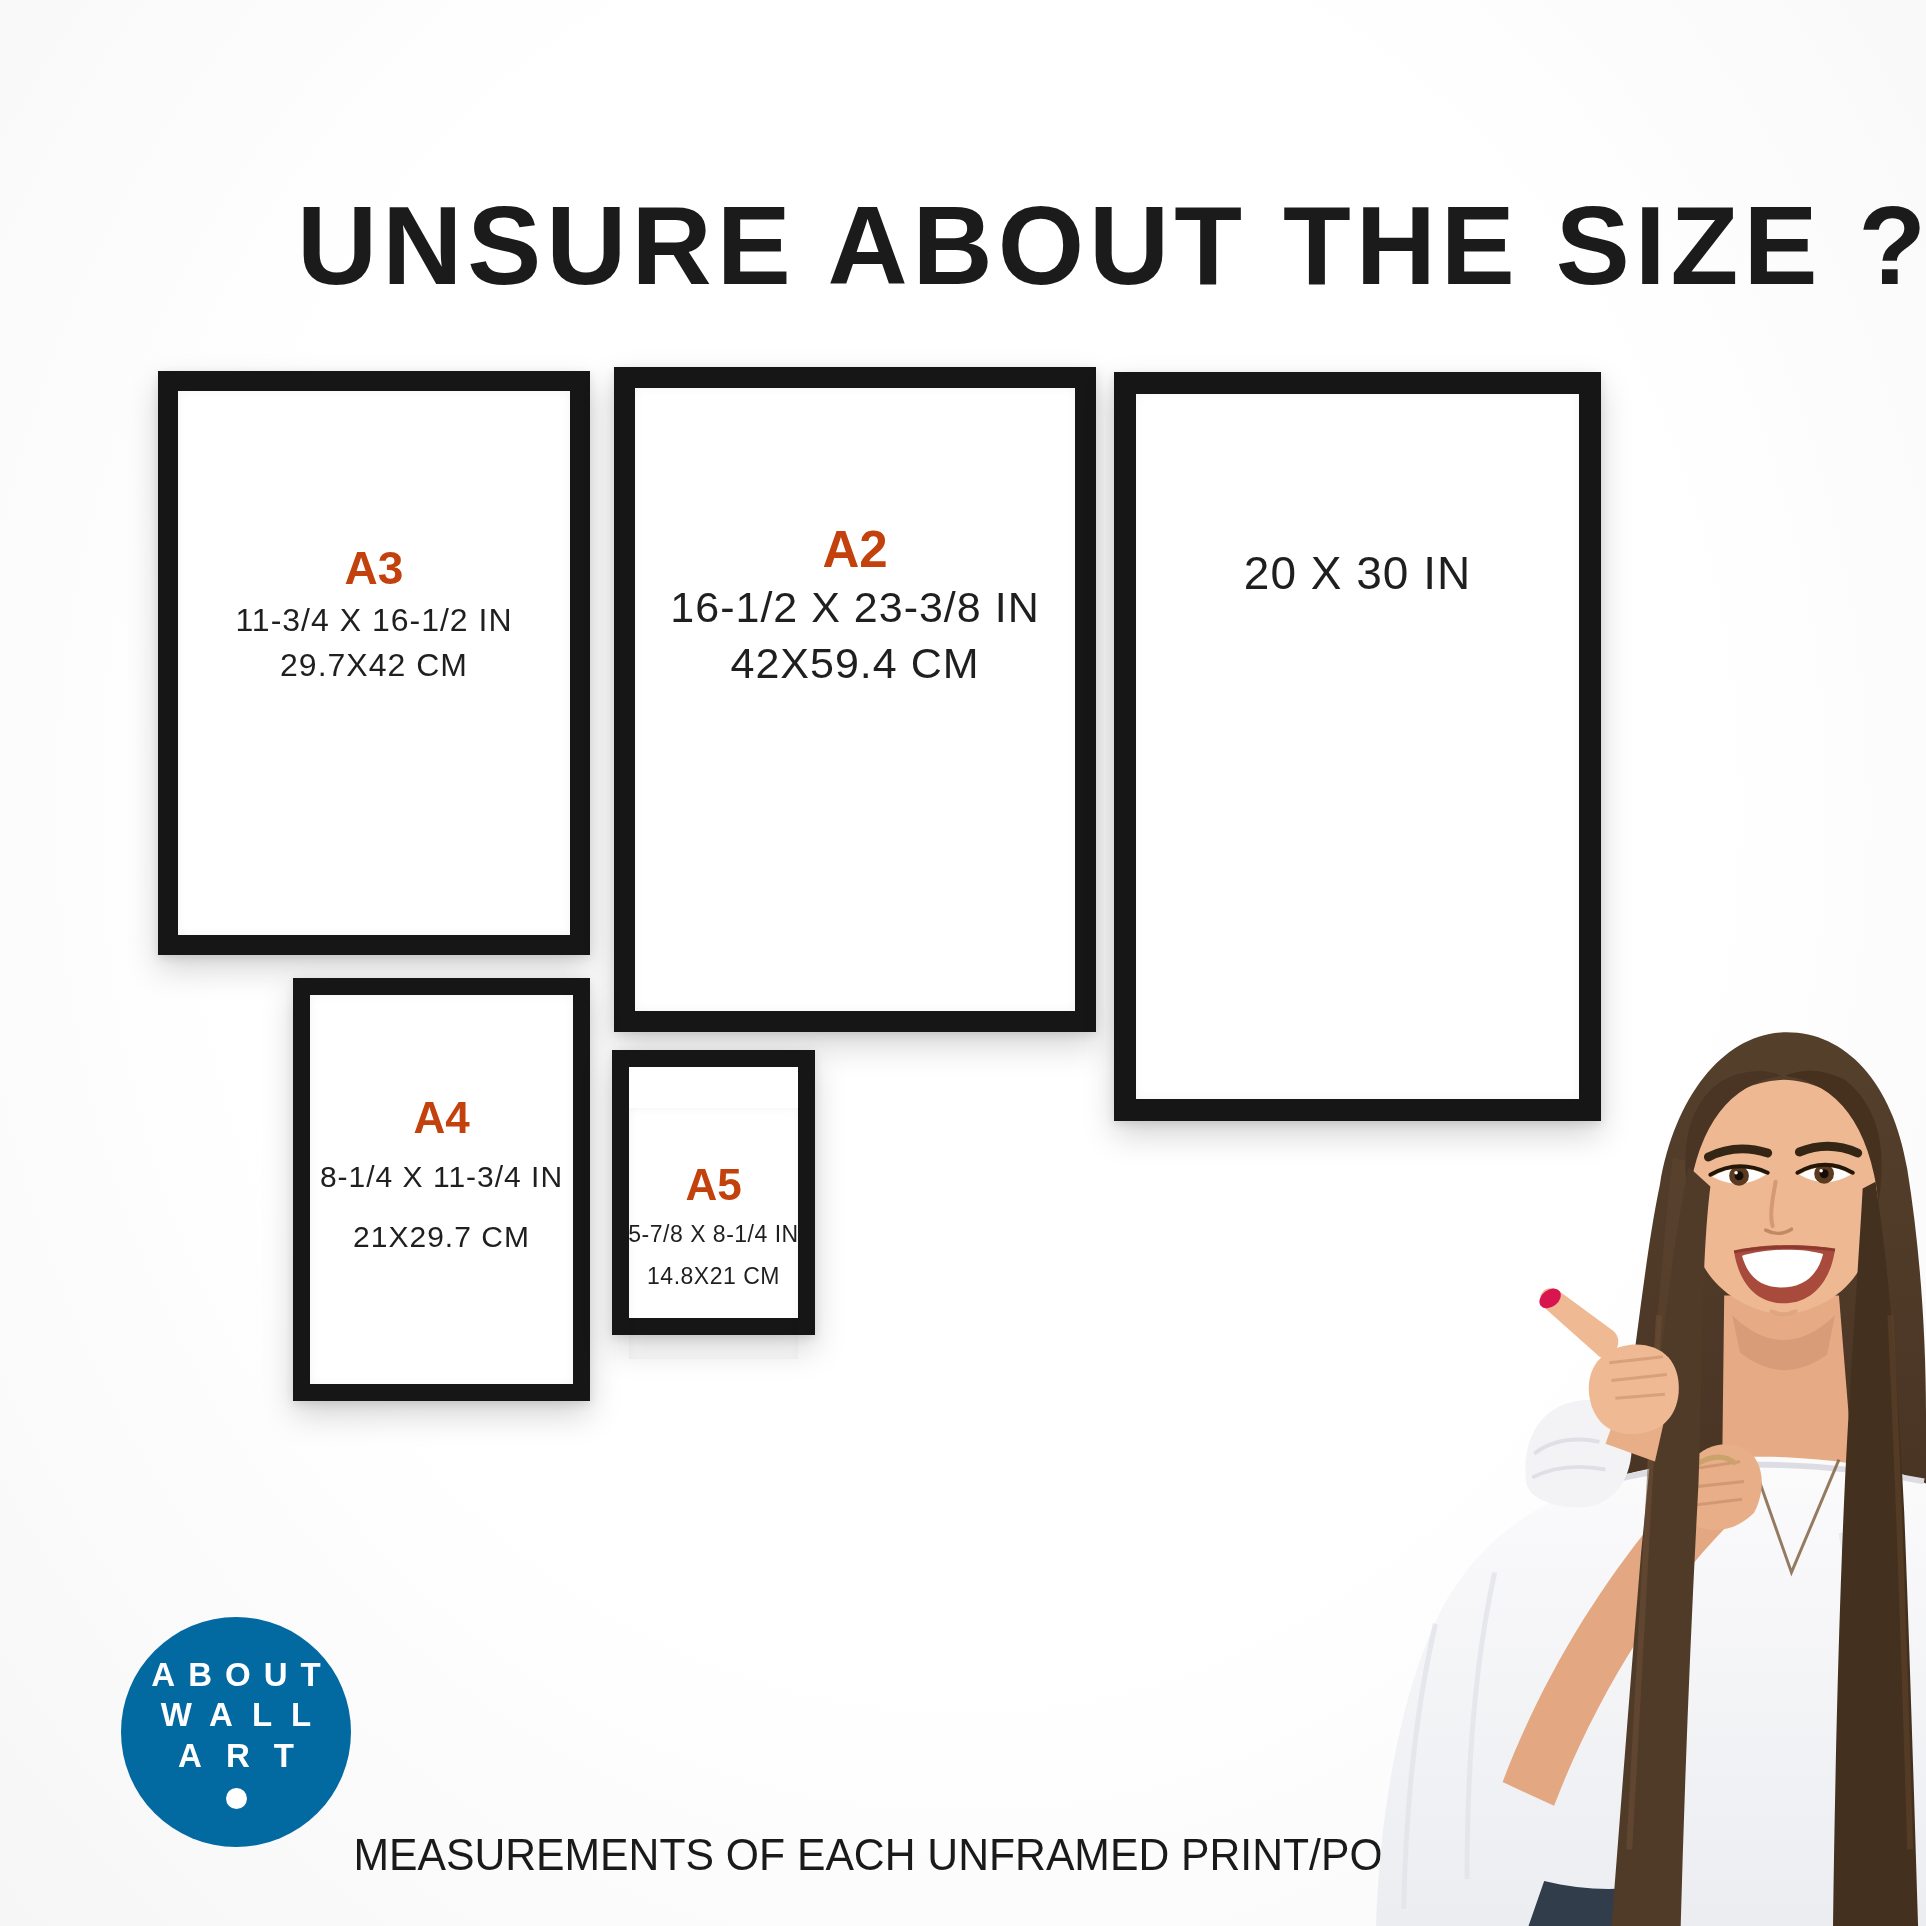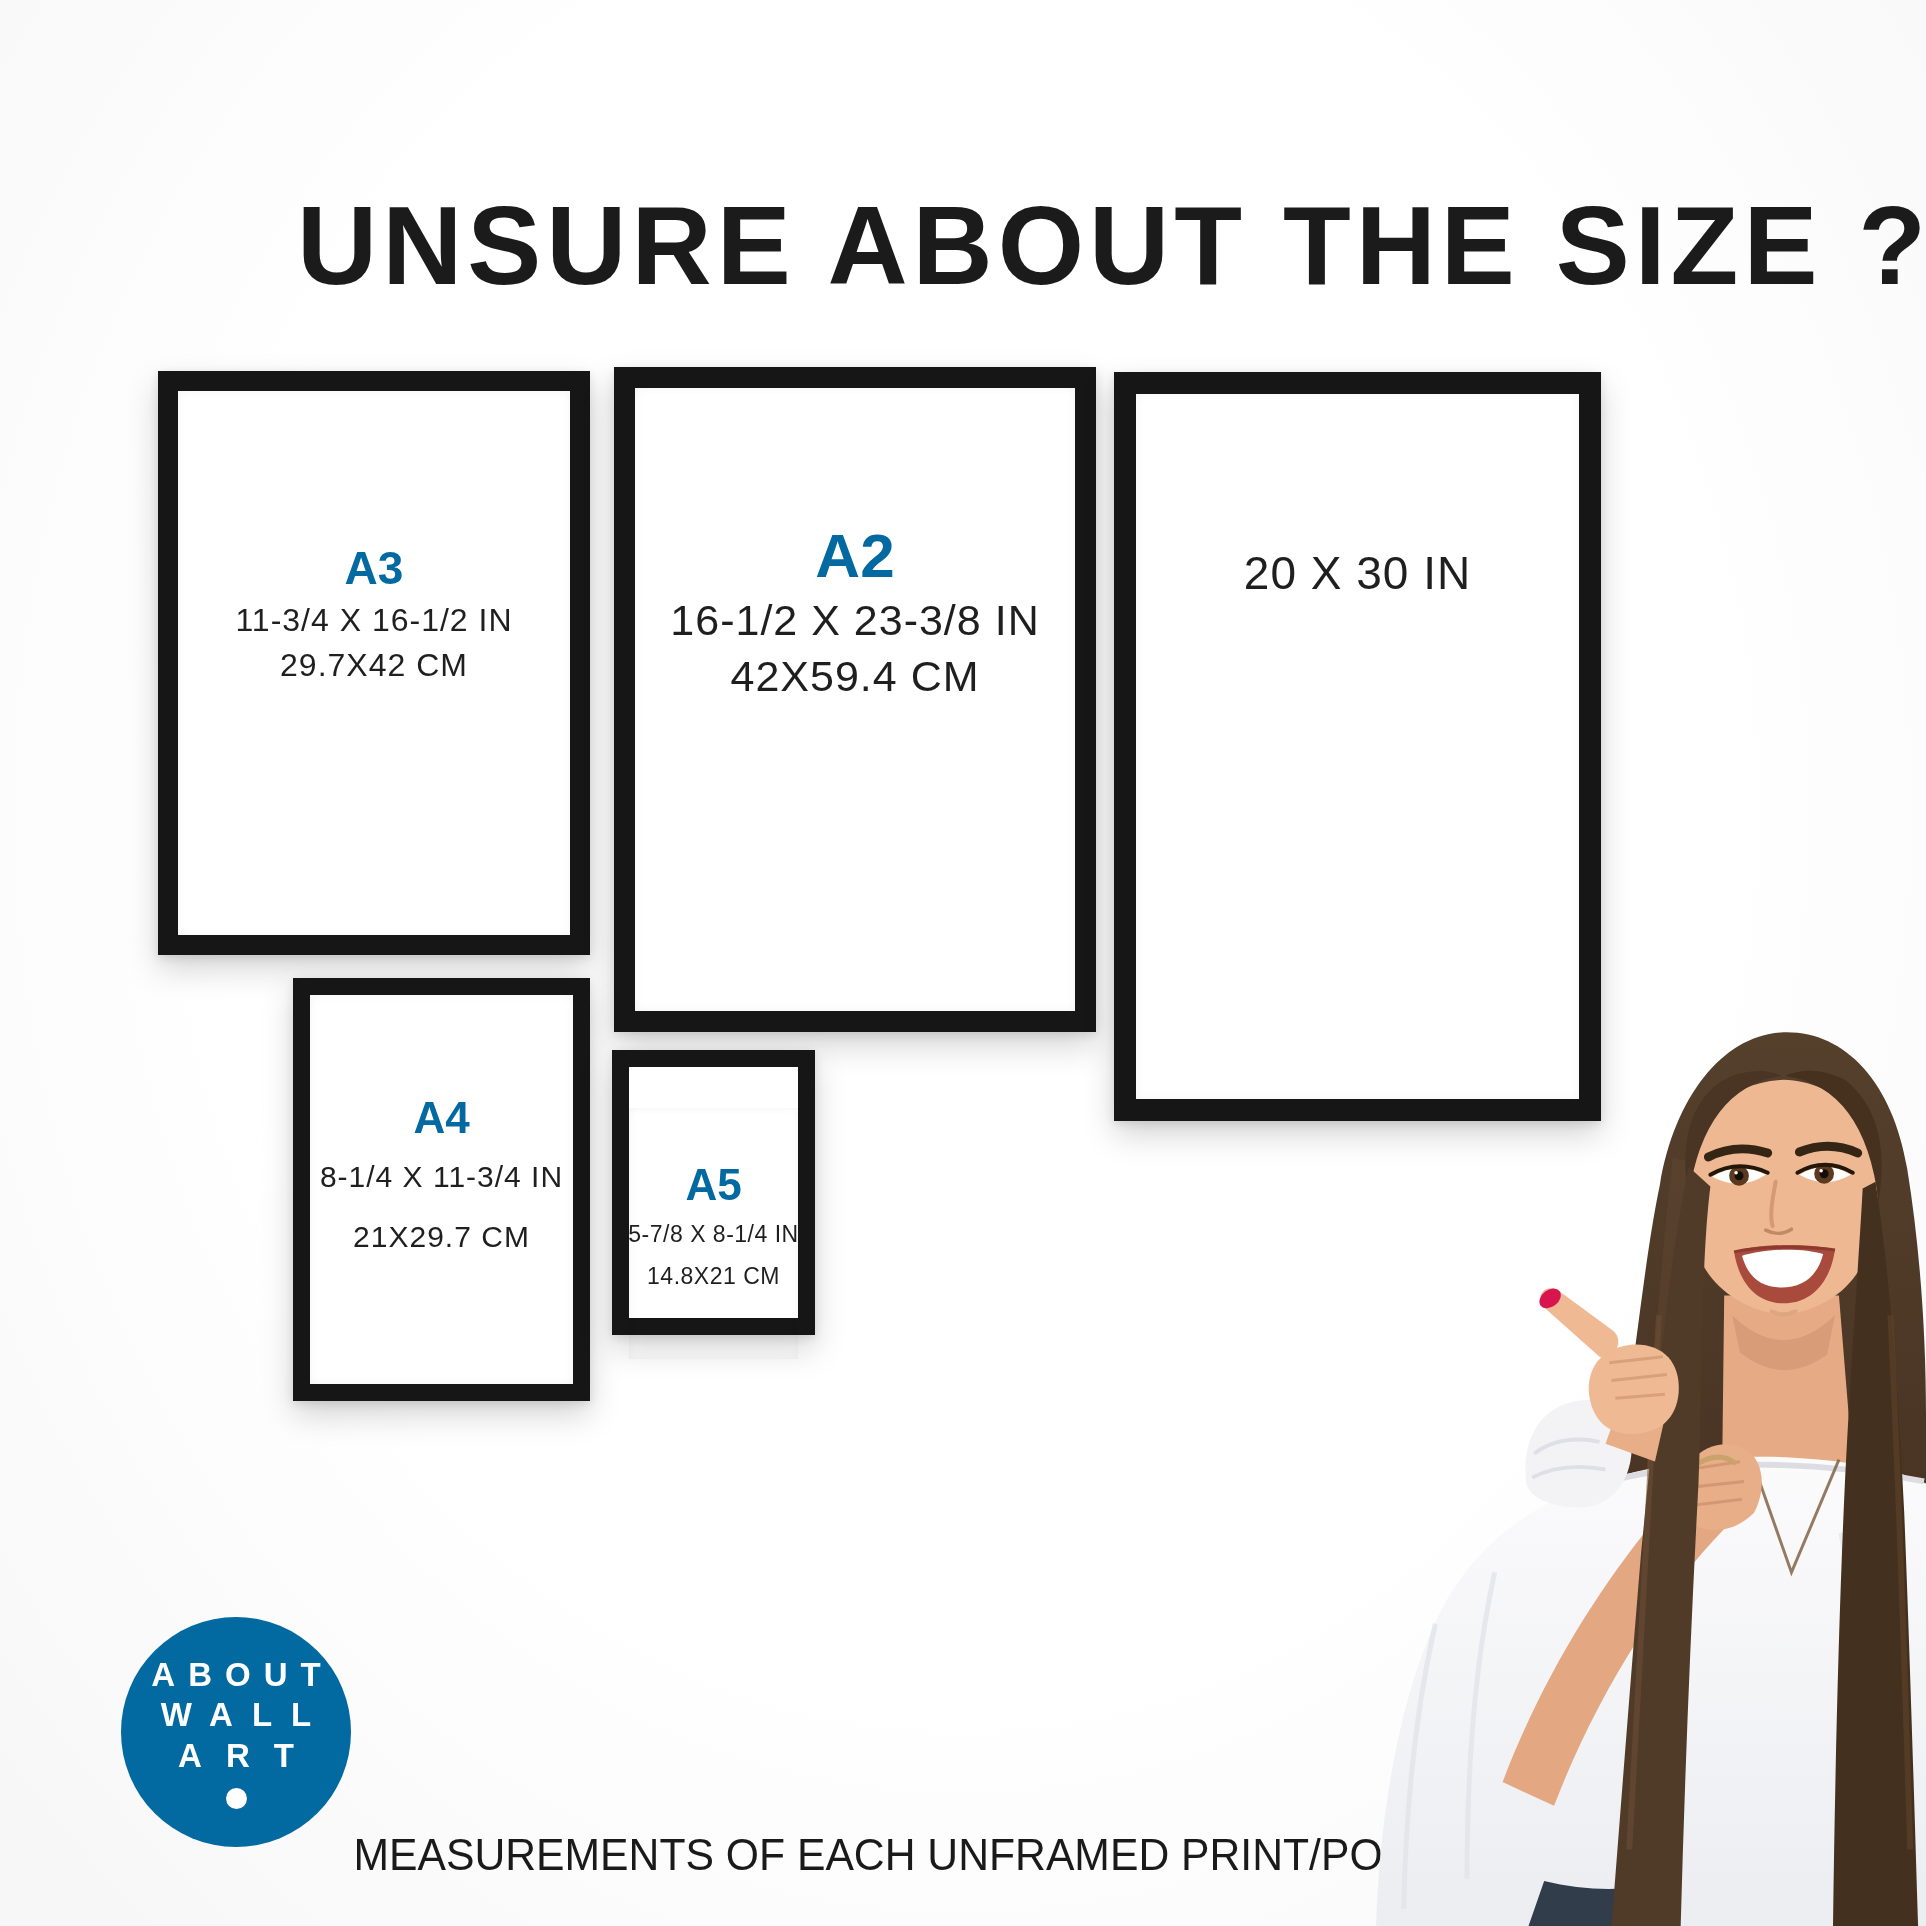--- a/index.html
+++ b/index.html
@@ -29,26 +29,26 @@
   .frame-poster{left:1114px;top:372px;width:487px;height:749px;border-width:22px;}
   .frame-a4{left:293px;top:978px;width:297px;height:423px;border-width:17px;}
   .frame-a5{left:612px;top:1050px;width:203px;height:285px;border-width:17px;}
 
   .frame-a3 .frame-inner{padding-top:149px;}
   .frame-a2 .frame-inner{padding-top:131px;}
   .frame-poster .frame-inner{padding-top:150px;}
   .frame-a4 .frame-inner{padding-top:97px;}
   .frame-a5 .frame-inner{padding-top:51px;margin-top:41px;}
 
-  .f-label{font-weight:700;color:#0369a1;}
+  .f-label{font-weight:700;color:#c2410c;}
   .f-dims{font-weight:400;color:#1f1f1f;letter-spacing:1px;white-space:nowrap;}
 
   .frame-a3 .f-label{font-size:46px;line-height:1.25;}
   .frame-a3 .f-dims{font-size:32px;line-height:1.42;}
-  .frame-a2 .f-label{font-size:62px;line-height:1.2;}
+  .frame-a2 .f-label{font-size:51px;line-height:1.2;}
   .frame-a2 .f-dims{font-size:43px;line-height:1.3;}
   .frame-poster .f-dims{font-size:46px;line-height:1.3;}
   .frame-a4 .f-label{font-size:44px;line-height:1.2;margin-bottom:12px;}
   .frame-a4 .f-dims{font-size:30px;line-height:1.35;}
   .frame-a4 .f-dims.cm{margin-top:20px;}
   .frame-a5 .f-label{font-size:44px;line-height:1.2;margin-bottom:8px;}
   .frame-a5 .f-dims{font-size:23px;line-height:1.3;letter-spacing:0.5px;}
   .frame-a5 .f-dims.cm{margin-top:12px;}
 
   .brand-logo{

